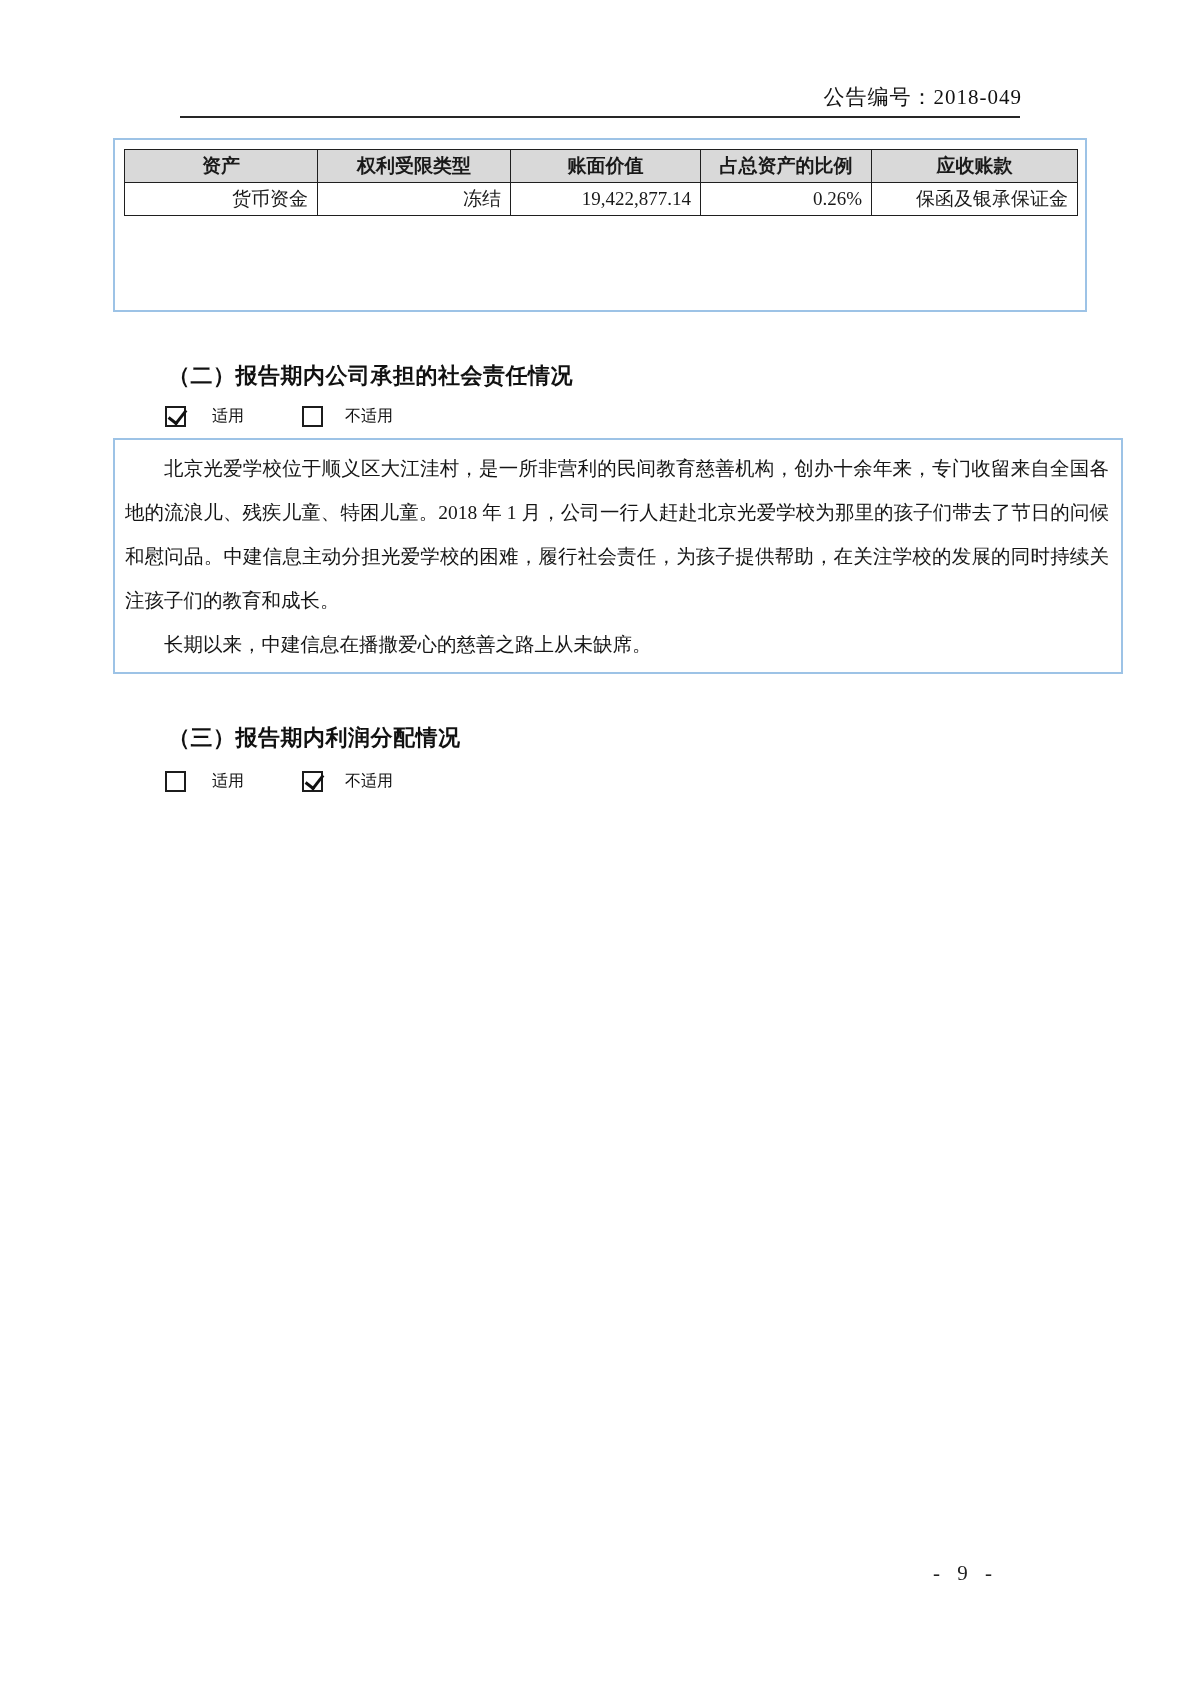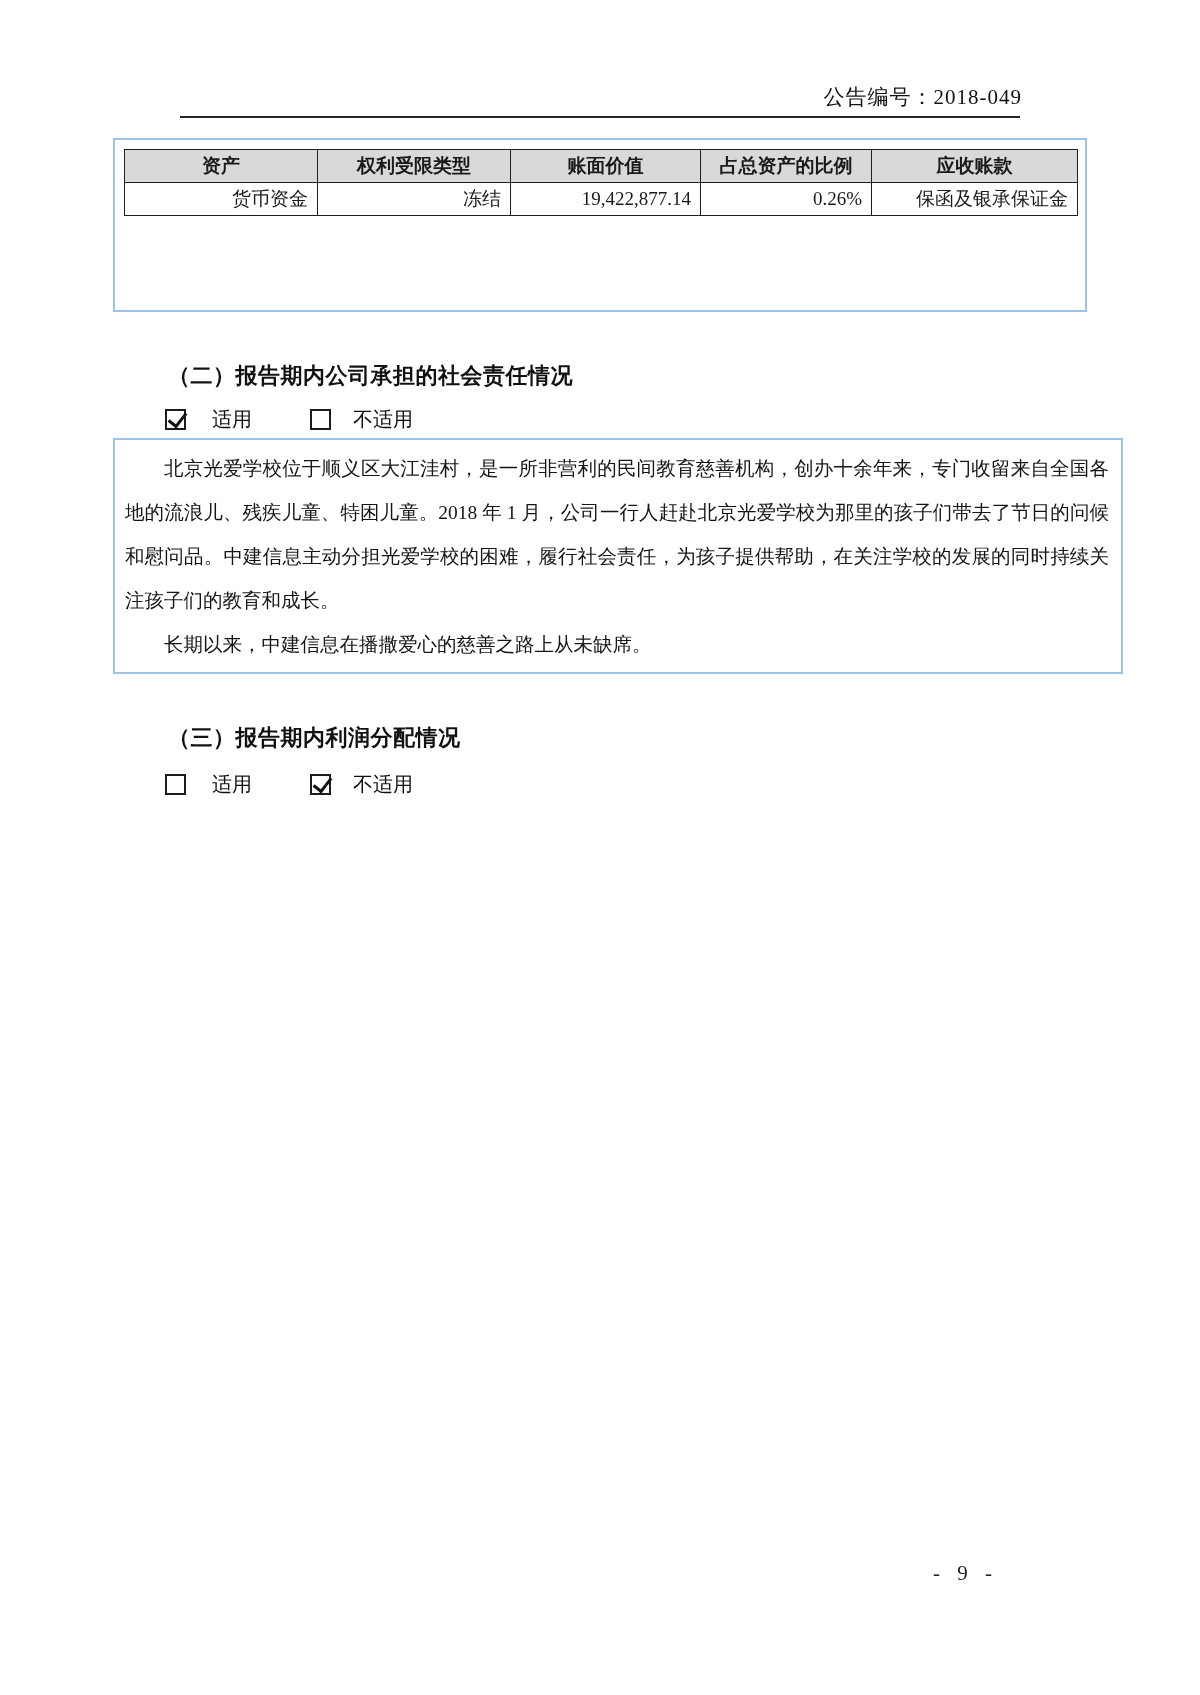--- a/index.html
+++ b/index.html
@@ -86,21 +86,21 @@
   }
   .heading-2 { top: 361px; }
   .heading-3 { top: 723px; }
 
   
   .option-row {
     position: absolute;
     left: 165px;
     display: flex;
     align-items: center;
-    font-size: 20px;
+    font-size: 16px;
     color: #111;
   }
   .option-row-2 { top: 406px; }
   .option-row-3 { top: 771px; }
   .checkbox {
     position: relative;
     display: inline-block;
     width: 21px;
     height: 21px;
     border: 2.2px solid #1c1c1c;

